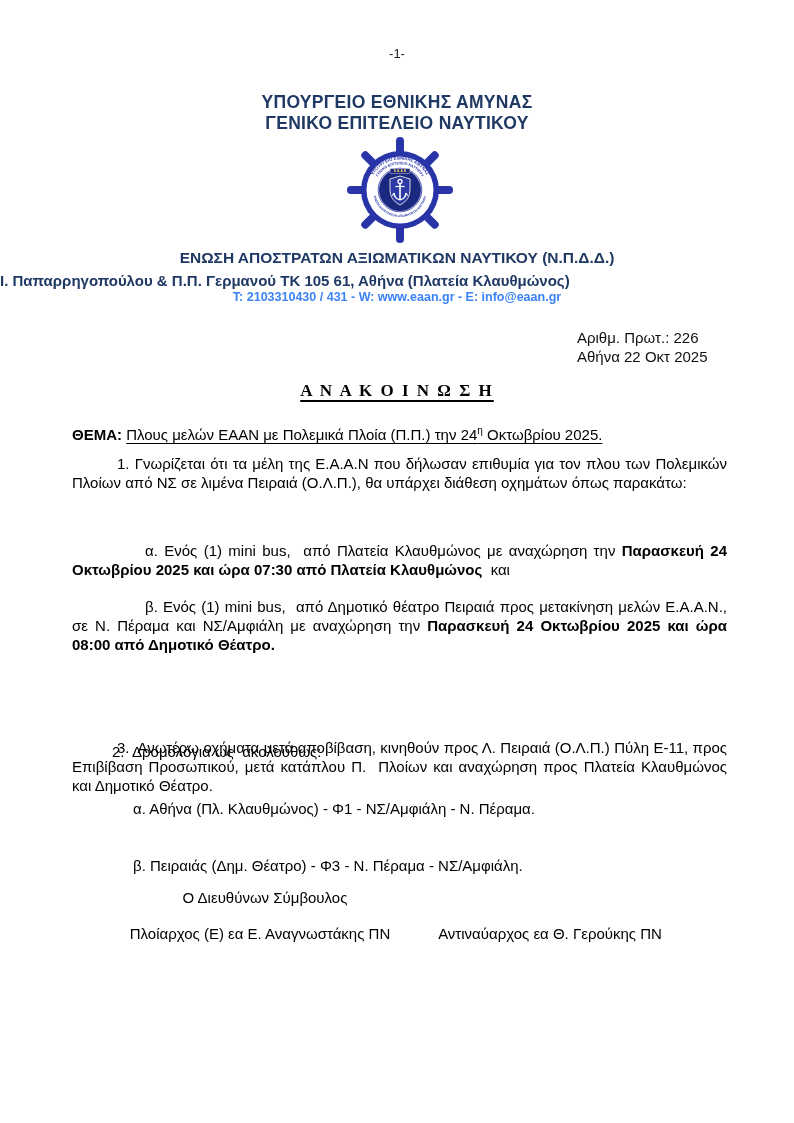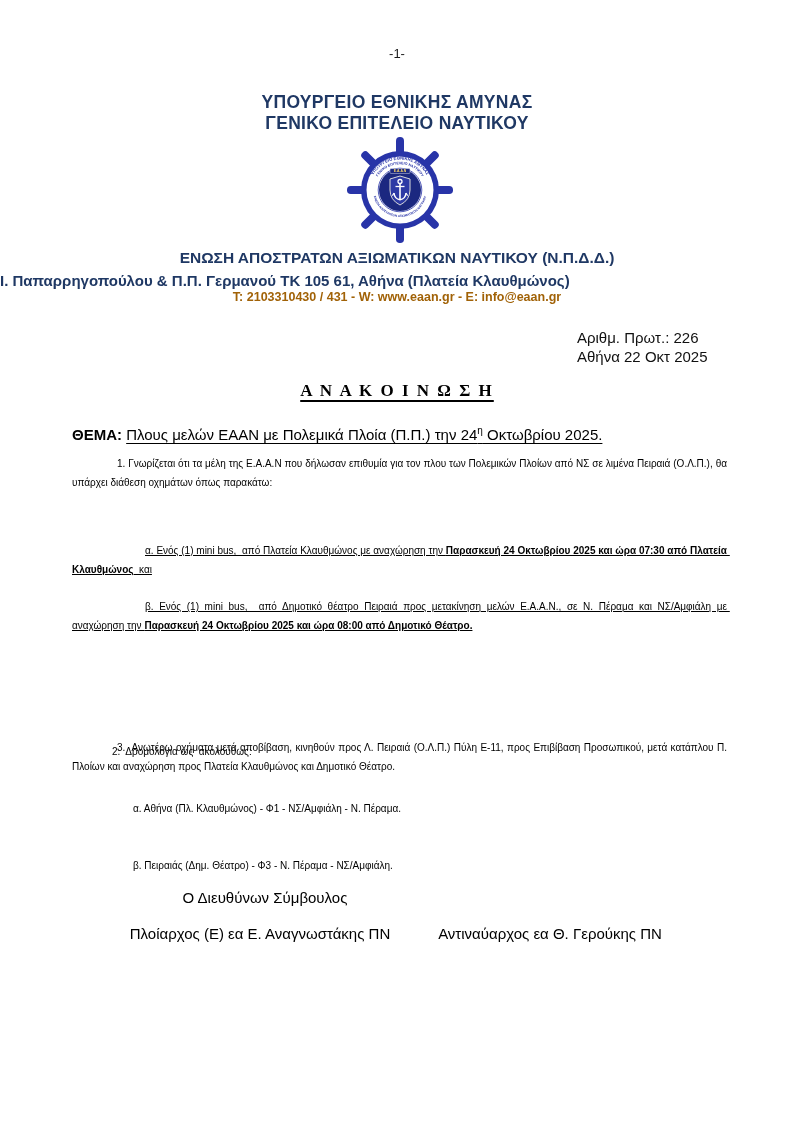--- a/index.html
+++ b/index.html
@@ -25,21 +25,21 @@
   .assoc-name {
     position: absolute; top: 249px; left: 0; width: 100%;
     text-align: center; font-weight: bold; font-size: 15.5px; color: #1F3864;
   }
   .assoc-address {
     position: absolute; top: 272px; left: 0; width: 100%;
     text-align: left; font-weight: bold; font-size: 15px; color: #1F3864;
   }
   .assoc-contact {
     position: absolute; top: 290px; left: 0; width: 100%;
-    text-align: center; font-weight: bold; font-size: 12.5px; color: #a16207;
+    text-align: center; font-weight: bold; font-size: 12.5px; color: #3b82f6;
   }
   .protocol {
     position: absolute; top: 328px; left: 577px;
     font-size: 15px; line-height: 19px; color: #111;
   }
   .announce-title {
     position: absolute; top: 381px; left: 0; width: 100%;
     text-align: center; font-weight: bold; font-size: 17px;
     letter-spacing: 2px;
     font-family: Liberation Serif, serif;
@@ -51,25 +51,25 @@
   }
   .subject {
     position: absolute; top: 426px; left: 72px; width: 660px;
     font-size: 15px;
   }
   .subject .label { font-weight: bold; }
   .subject .stext { text-decoration: underline; text-underline-offset: 3px; }
   .subject sup { font-size: 10px; line-height: 0; }
   .para {
     position: absolute; left: 72px; width: 655px;
-    font-size: 10px; line-height: 19px; text-align: justify;
+    font-size: 15px; line-height: 19px; text-align: justify;
     white-space: pre-wrap;
   }
   .indent1 { text-indent: 45px; }
-  .indent2 { text-indent: 73px; text-decoration: underline; }
+  .indent2 { text-indent: 73px; }
   .p1 { top: 454px; }
   .pa { top: 541px; }
   .pb { top: 597px; }
   .p2 { top: 668px; text-align: left; }
   .p2 .head { text-indent: 40px; margin-top: 36px; }
   .p2 .item { text-indent: 61px; }
   .p3 { top: 738px; }
   .bold { font-weight: bold; }
   .sig { position: absolute; font-size: 15px; text-align: center; }
   .sig-left-title  { top: 889px; left: 90px;  width: 350px; }

